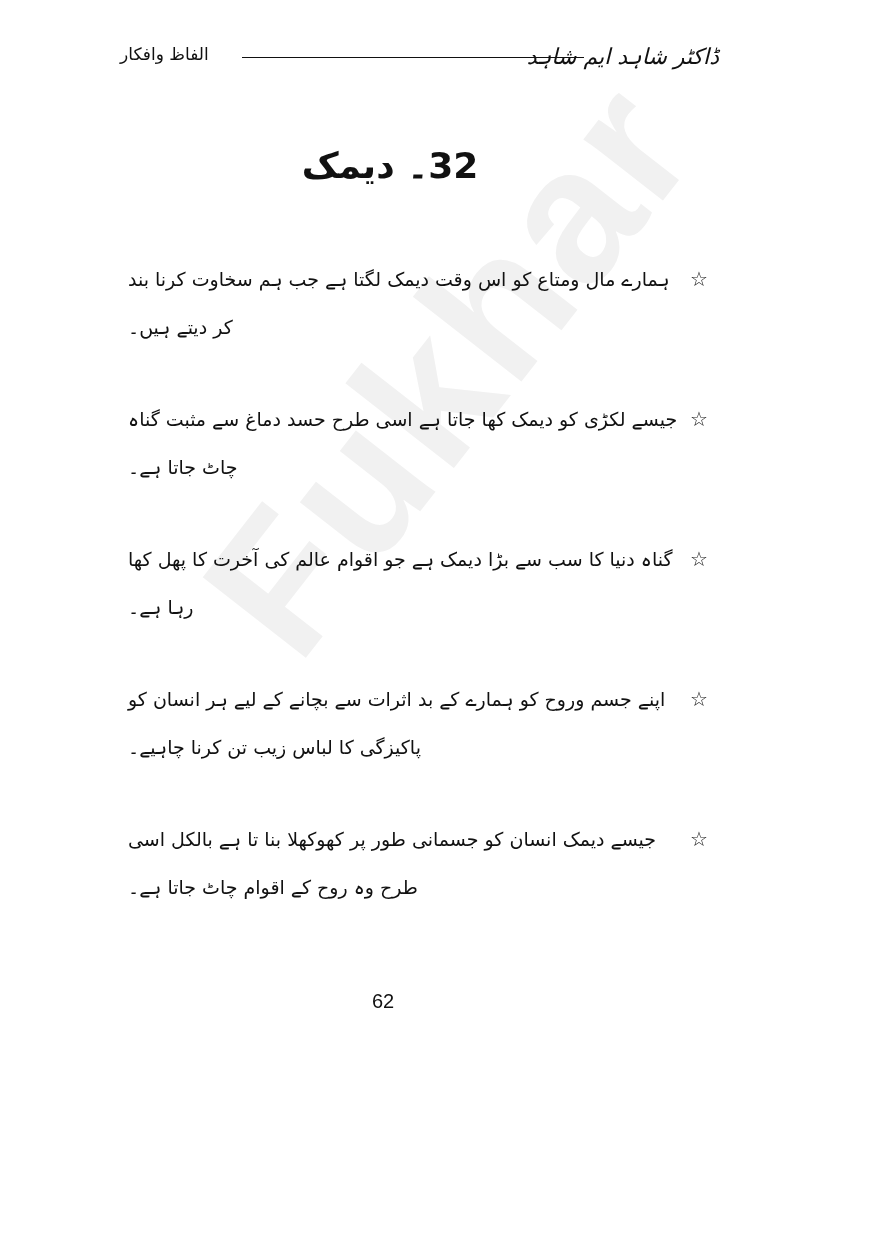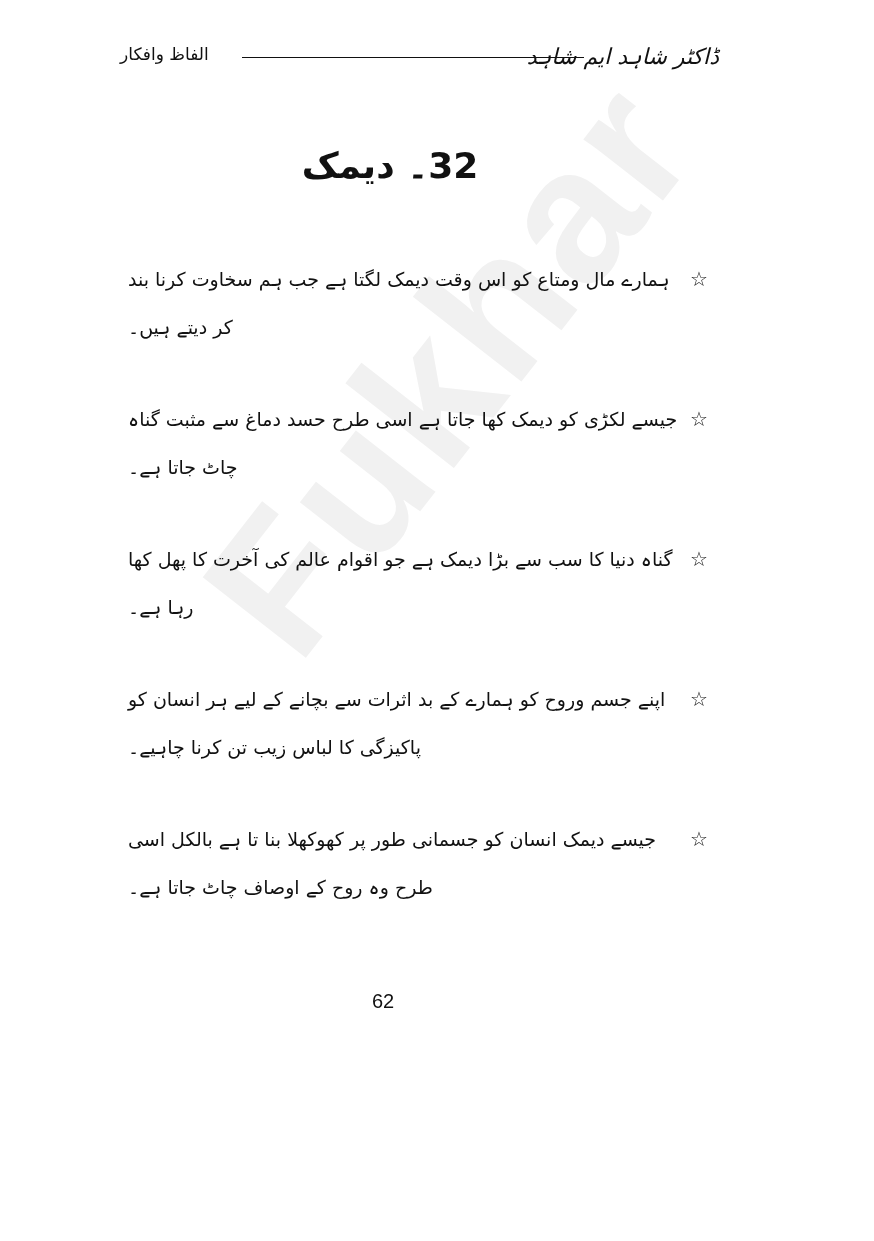--- a/index.html
+++ b/index.html
@@ -46,17 +46,17 @@
   <div class="item">
     <span class="star">☆</span>
     <span class="text">گناہ دنیا کا سب سے بڑا دیمک ہے جو اقوام عالم کی  آخرت کا پھل کھا رہا ہے۔</span>
   </div>
   <div class="item">
     <span class="star">☆</span>
     <span class="text">اپنے جسم وروح کو ہمارے کے بد اثرات سے بچانے کے لیے ہر انسان کو پاکیزگی کا لباس زیب تن کرنا چاہیے۔</span>
   </div>
   <div class="item">
     <span class="star">☆</span>
-    <span class="text">جیسے دیمک انسان کو جسمانی طور پر کھوکھلا بنا تا ہے بالکل اسی طرح وہ روح کے اوصاف چاٹ جاتا ہے۔</span>
+    <span class="text">جیسے دیمک انسان کو جسمانی طور پر کھوکھلا بنا تا ہے بالکل اسی طرح وہ روح کے اقوام چاٹ جاتا ہے۔</span>
   </div>
 </div>
 
 <div class="page-number">62</div>
 
 </body></html>

